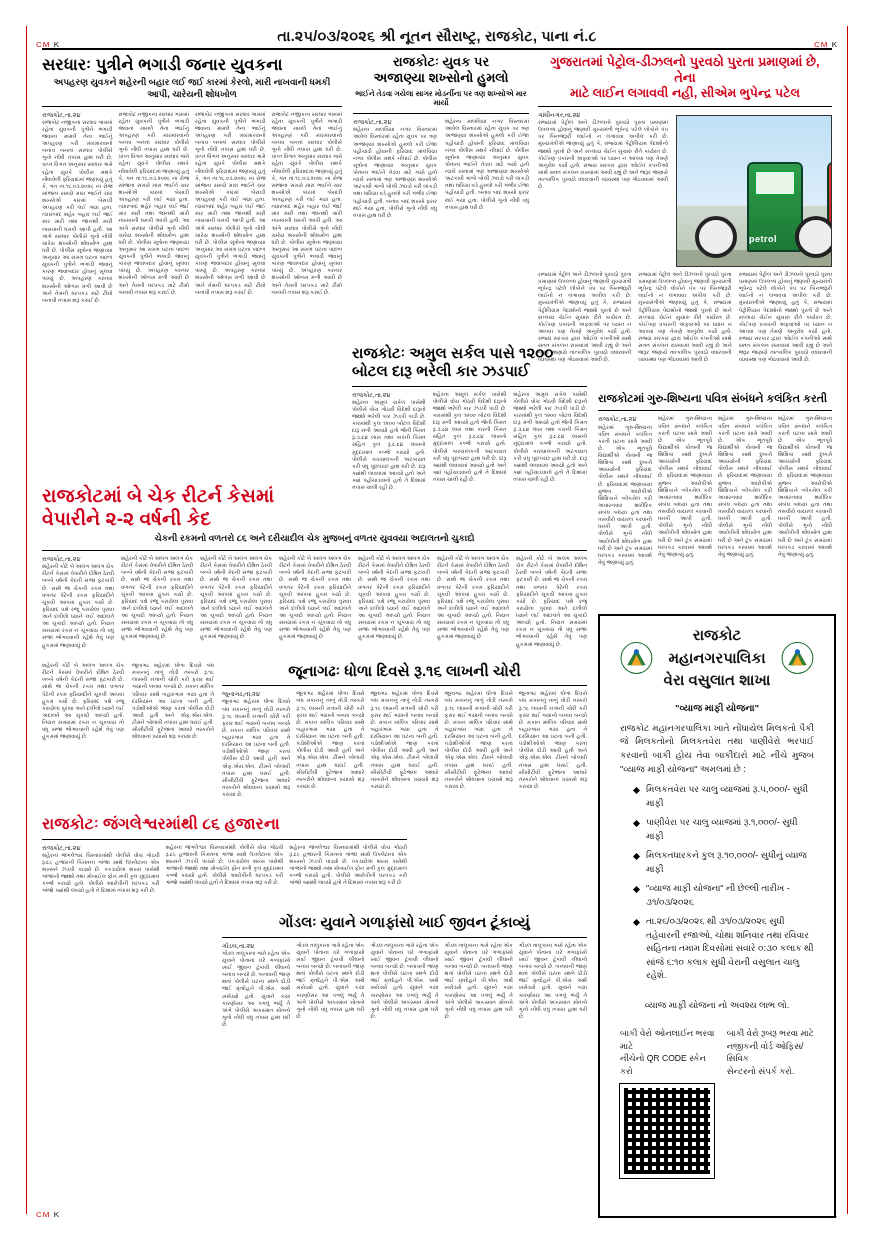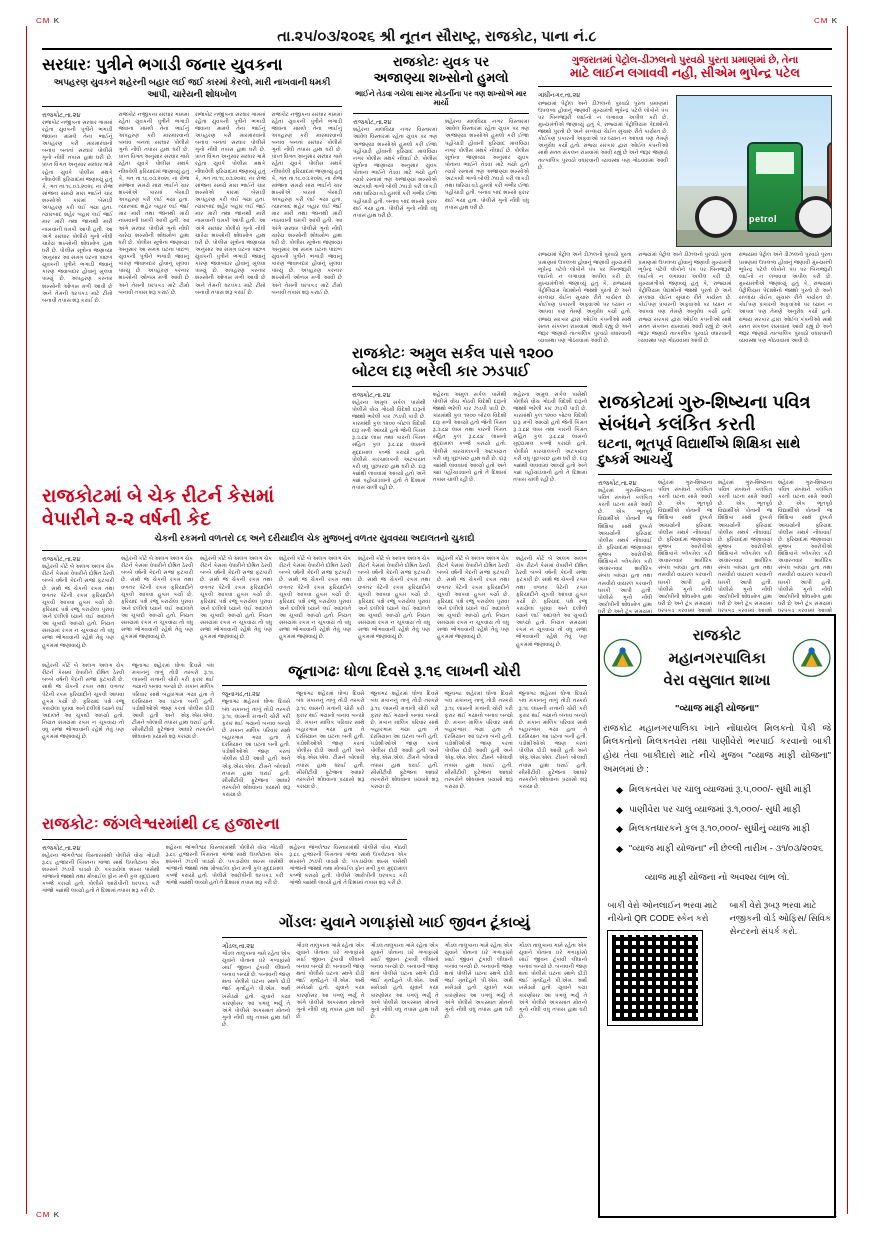--- a/index.html
+++ b/index.html
@@ -13,20 +13,21 @@
   }
   .page{
     position:absolute;inset:0;
     padding:0;
   }
   
   .regbar{
     position:absolute;left:0;right:0;height:16px;
     font-size:8px;color:#c00;letter-spacing:1px;
     font-family:"Liberation Sans", sans-serif;
+    margin-top:24px;
   }
   .regbar.top{top:16px;}
   .regbar.bot{bottom:14px;}
   .reg-l{position:absolute;left:36px;}
   .reg-r{position:absolute;right:36px;}
   .reg-l .k,.reg-r .k{color:#000;}
   .crop{position:absolute;width:1px;background:#c00;}
   .crop.l{left:26px;top:26px;height:1188px;}
   .crop.r{right:26px;top:26px;height:1188px;}
 
@@ -79,21 +80,21 @@
   .pump .screen{position:absolute;left:6px;top:7px;right:6px;height:22px;background:#e8f5e9;border:1px solid #0a3;}
   .pump .lbl{position:absolute;bottom:6px;left:0;right:0;text-align:left;color:#fff;font-size:9px;font-weight:bold;letter-spacing:.5px;}
   .bike{position:absolute;bottom:8px;left:18px;width:150px;height:54px;}
   .wheel{position:absolute;bottom:0;width:34px;height:34px;border:4px solid #222;border-radius:50%;background:#eee;}
   .ground{position:absolute;left:0;right:0;bottom:0;height:16px;background:#9aa68f;}
 
   
   .ad{
     position:absolute;border:2px solid #000;background:#fff;
   }
-  .ad .inner{padding:8px 3px;}
+  .ad .inner{padding:8px 20px;}
   .ad-title{font-size:15px;font-weight:bold;text-align:center;line-height:1.5;}
   .ad-sub{font-size:9.5px;font-weight:bold;text-align:center;margin:10px 0 8px;}
   .ad-p{font-size:9px;line-height:1.55;text-align:justify;}
   .ad-li{font-size:9px;line-height:1.5;margin:6px 0 6px 14px;position:relative;padding-left:12px;}
   .ad-li:before{content:"";position:absolute;left:0;top:5px;width:5px;height:5px;background:#000;transform:rotate(45deg);}
   .ad-foot{display:flex;justify-content:flex-end;gap:12px;margin-top:14px;font-size:8.6px;line-height:1.5;}
   .emblem{width:44px;height:44px;}
   .qr{width:86px;height:86px;background:
      repeating-linear-gradient(90deg,#000 0 4px,#fff 4px 8px),
      repeating-linear-gradient(0deg,#000 0 4px,#fff 4px 8px);
@@ -154,21 +155,21 @@
             <div class="byline">રાજકોટ,તા.૨૪</div>
           <div class="body-txt">શહેરના માલવિયા નગર વિસ્તારમાં આવેલ વિસ્તારમાં રહેતા યુવક પર ત્રણ અજાણ્યા શખ્સોએ હુમલો કરી ઈજા પહોંચાડી હોવાની ફરિયાદ માલવિયા નગર પોલીસ મથકે નોંધાઈ છે. પોલીસ સૂત્રોના જણાવ્યા અનુસાર યુવક પોતાના ભાઈને તેડવા માટે ગયો હતો ત્યારે રસ્તામાં ત્રણ અજાણ્યા શખ્સોએ અટકાવી ગાળો બોલી ઝઘડો કરી લાકડી તથા ધારિયા વડે હુમલો કરી ગંભીર ઈજા પહોંચાડી હતી. બનાવ બાદ શખ્સો ફરાર થઈ ગયા હતા. પોલીસે ગુનો નોંધી વધુ તપાસ હાથ ધરી છે.</div>
           </div>
         <div>
             <div class="body-txt">શહેરના માલવિયા નગર વિસ્તારમાં આવેલ વિસ્તારમાં રહેતા યુવક પર ત્રણ અજાણ્યા શખ્સોએ હુમલો કરી ઈજા પહોંચાડી હોવાની ફરિયાદ માલવિયા નગર પોલીસ મથકે નોંધાઈ છે. પોલીસ સૂત્રોના જણાવ્યા અનુસાર યુવક પોતાના ભાઈને તેડવા માટે ગયો હતો ત્યારે રસ્તામાં ત્રણ અજાણ્યા શખ્સોએ અટકાવી ગાળો બોલી ઝઘડો કરી લાકડી તથા ધારિયા વડે હુમલો કરી ગંભીર ઈજા પહોંચાડી હતી. બનાવ બાદ શખ્સો ફરાર થઈ ગયા હતા. પોલીસે ગુનો નોંધી વધુ તપાસ હાથ ધરી છે.</div>
           </div>
       </div>
     </div>
 
     <div class="lead-right">
-      <div class="hl red center" style="font-size:10px">ગુજરાતમાં પેટ્રોલ-ડીઝલનો પુરવઠો પુરતા પ્રમાણમાં છે, તેના</div>
+      <div class="hl red center" style="font-size:13px">ગુજરાતમાં પેટ્રોલ-ડીઝલનો પુરવઠો પુરતા પ્રમાણમાં છે, તેના</div>
       <div class="hl red center" style="font-size:12.5px">માટે લાઈન લગાવવી નહી, સીએમ ભુપેન્દ્ર પટેલ</div>
       <div class="rule"></div>
       <div style="display:flex;gap:8px">
         <div style="width:130px">
           <div class="byline">ગાંધીનગર,તા.૨૪</div>
           <div class="body-txt">રાજ્યમાં પેટ્રોલ અને ડીઝલનો પુરવઠો પુરતા પ્રમાણમાં ઉપલબ્ધ હોવાનું જણાવી મુખ્યમંત્રી ભૂપેન્દ્ર પટેલે લોકોને પંપ પર બિનજરૂરી લાઈનો ન લગાવવા અપીલ કરી છે. મુખ્યમંત્રીએ જણાવ્યું હતું કે, રાજ્યમાં પેટ્રોલિયમ પેદાશોનો જથ્થો પુરતો છે અને સપ્લાય ચેઈન સુચારુ રીતે કાર્યરત છે. કોઈપણ પ્રકારની અફવાઓ પર ધ્યાન ન આપવા પણ તેમણે અનુરોધ કર્યો હતો. રાજ્ય સરકાર દ્વારા ઓઈલ કંપનીઓ સાથે સતત સંકલન રાખવામાં આવી રહ્યું છે અને જરૂર જણાયે તાત્કાલિક પુરવઠો વધારવાની વ્યવસ્થા પણ ગોઠવવામાં આવી છે.</div>
         </div>
         <div style="flex:1">
           <div class="photo pump-wrap">
             <div class="sky"></div>
@@ -318,22 +319,21 @@
         <div>
             <div class="body-txt">ગોંડલ તાલુકાના ગામે રહેતા એક યુવાને પોતાના ઘરે ગળાફાંસો ખાઈ જીવન ટૂંકાવી લીધાનો બનાવ બન્યો છે. બનાવની જાણ થતાં પોલીસે ઘટના સ્થળે દોડી જઈ મૃતદેહને પી.એમ. અર્થે ખસેડ્યો હતો. યુવાને કયા કારણોસર આ પગલું ભર્યું તે અંગે પોલીસે અકસ્માત મોતનો ગુનો નોંધી વધુ તપાસ હાથ ધરી છે.</div>
           </div>
         <div>
             <div class="body-txt">ગોંડલ તાલુકાના ગામે રહેતા એક યુવાને પોતાના ઘરે ગળાફાંસો ખાઈ જીવન ટૂંકાવી લીધાનો બનાવ બન્યો છે. બનાવની જાણ થતાં પોલીસે ઘટના સ્થળે દોડી જઈ મૃતદેહને પી.એમ. અર્થે ખસેડ્યો હતો. યુવાને કયા કારણોસર આ પગલું ભર્યું તે અંગે પોલીસે અકસ્માત મોતનો ગુનો નોંધી વધુ તપાસ હાથ ધરી છે.</div>
           </div>
       </div>
     </div>
 
     <div style="position:absolute;left:556px;top:338px;width:234px">
-      <div class="hl blk" style="font-size:18px">રાજકોટમાં ગુરુ-શિષ્યના પવિત્ર સંબંધને કલંકિત કરતી</div>
-      <div class="hl blk" style="font-size:13.5px">ઘટના, ભૂતપૂર્વ વિદ્યાર્થીએ શિક્ષિકા સાથે દુષ્કર્મ આચર્યું</div>
+      <div class="hl blk" style="font-size:11px">રાજકોટમાં ગુરુ-શિષ્યના પવિત્ર સંબંધને કલંકિત કરતી</div>
       <div class="rule"></div>
       <div class="cols4" style="height:188px;overflow:hidden">
         <div>
             <div class="byline">રાજકોટ,તા.૨૪</div>
           <div class="body-txt">શહેરમાં ગુરુ-શિષ્યના પવિત્ર સંબંધને કલંકિત કરતી ઘટના સામે આવી છે. એક ભૂતપૂર્વ વિદ્યાર્થીએ પોતાની જ શિક્ષિકા સાથે દુષ્કર્મ આચર્યાની ફરિયાદ પોલીસ મથકે નોંધાવાઈ છે. ફરિયાદમાં જણાવાયા મુજબ આરોપીએ શિક્ષિકાને બ્લેકમેલ કરી અવારનવાર શારીરિક સંબંધ બાંધ્યા હતા તથા તસવીરો વાયરલ કરવાની ધમકી આપી હતી. પોલીસે ગુનો નોંધી આરોપીની શોધખોળ હાથ ધરી છે અને ટૂંક સમયમાં ધરપકડ કરવામાં આવશે તેવું જણાવ્યું હતું.</div>
           </div>
         <div>
             <div class="body-txt">શહેરમાં ગુરુ-શિષ્યના પવિત્ર સંબંધને કલંકિત કરતી ઘટના સામે આવી છે. એક ભૂતપૂર્વ વિદ્યાર્થીએ પોતાની જ શિક્ષિકા સાથે દુષ્કર્મ આચર્યાની ફરિયાદ પોલીસ મથકે નોંધાવાઈ છે. ફરિયાદમાં જણાવાયા મુજબ આરોપીએ શિક્ષિકાને બ્લેકમેલ કરી અવારનવાર શારીરિક સંબંધ બાંધ્યા હતા તથા તસવીરો વાયરલ કરવાની ધમકી આપી હતી. પોલીસે ગુનો નોંધી આરોપીની શોધખોળ હાથ ધરી છે અને ટૂંક સમયમાં ધરપકડ કરવામાં આવશે તેવું જણાવ્યું હતું.</div>
           </div>
         <div>
@@ -366,20 +366,21 @@
           </svg>
         </div>
 
         <div class="ad-sub">"વ્યાજ માફી યોજના"</div>
         <div class="ad-p">રાજકોટ મહાનગરપાલિકા ખાતે નોંધાયેલ મિલકતો પૈકી જે મિલકતોનો મિલકતવેરા તથા પાણીવેરો ભરપાઈ કરવાનો બાકી હોય તેવા બાકીદારો માટે નીચે મુજબ "વ્યાજ માફી યોજના" અમલમાં છે :</div>
 
         <div class="ad-li">મિલકતવેરા પર ચાલુ વ્યાજમાં રૂ.૫,૦૦૦/- સુધી માફી</div>
         <div class="ad-li">પાણીવેરા પર ચાલુ વ્યાજમાં રૂ.૧,૦૦૦/- સુધી માફી</div>
         <div class="ad-li">મિલકતધારકને કુલ રૂ.૧૦,૦૦૦/- સુધીનું વ્યાજ માફી</div>
         <div class="ad-li">"વ્યાજ માફી યોજના" ની છેલ્લી તારીખ - ૩૧/૦૩/૨૦૨૬</div>
+        <div class="ad-li">તા.૨૬/૦૩/૨૦૨૬ થી ૩૧/૦૩/૨૦૨૬ સુધી તહેવારની રજાઓ, ચોથા શનિવાર તથા રવિવાર સહિતના તમામ દિવસોમાં સવારે ૦:૩૦ કલાક થી સાંજે ૬:૧૦ કલાક સુધી વેરાની વસુલાત ચાલુ રહેશે.</div>
 
         <div class="ad-p center" style="margin-top:16px">વ્યાજ માફી યોજના નો અવશ્ય લાભ લો.</div>
 
         <div class="ad-foot">
           <div>
             <div>બાકી વેરો ઓનલાઈન ભરવા માટે</div>
             <div>નીચેનો QR CODE સ્કેન કરો</div>
             <div class="qr"></div>
           </div>
           <div style="text-align:left">

